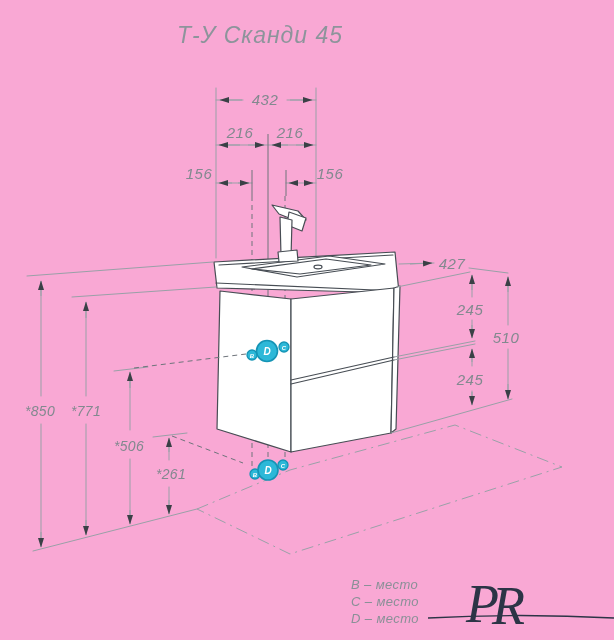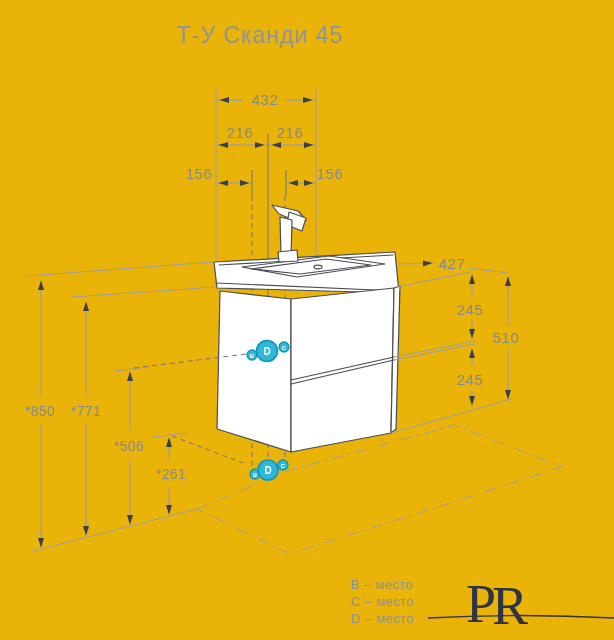--- a/index.html
+++ b/index.html
@@ -1,17 +1,17 @@
 <!DOCTYPE html>
 <html><head>
 <meta charset="utf-8">
 <style>
   html,body{margin:0;padding:0;background:#ffffff;}
-  .page{position:relative;width:614px;height:640px;background:#eab308;overflow:hidden;
-        font-family:"Liberation Sans", sans-serif;}
+  .page{position:relative;width:614px;height:640px;background:#f9a8d4;overflow:hidden;
+        font-family:"Liberation Sans", sans-serif;font-style:italic;}
   svg{position:absolute;left:0;top:0;}
   text{font-family:"Liberation Sans", sans-serif;fill:#848b92;}
   .title-t{font-size:23px;letter-spacing:1px;fill:#8d949b;}
   .dim-t{font-size:15px;letter-spacing:.5px;fill:#82898f;}
   .dim-s{font-size:14px;letter-spacing:.3px;fill:#82898f;}
   .leg-t{font-size:13px;letter-spacing:.4px;fill:#8a9097;}
   .logo-t{font-family:"Liberation Serif", serif;font-size:54px;fill:#2c3446;}
   .mk-t{font-size:10px;font-weight:bold;fill:#ffffff;}
   .mk-s{font-size:6px;font-weight:bold;fill:#ffffff;}
   .ln{stroke:#474d54;stroke-width:1.2;fill:none;stroke-linejoin:round;stroke-linecap:round;}

